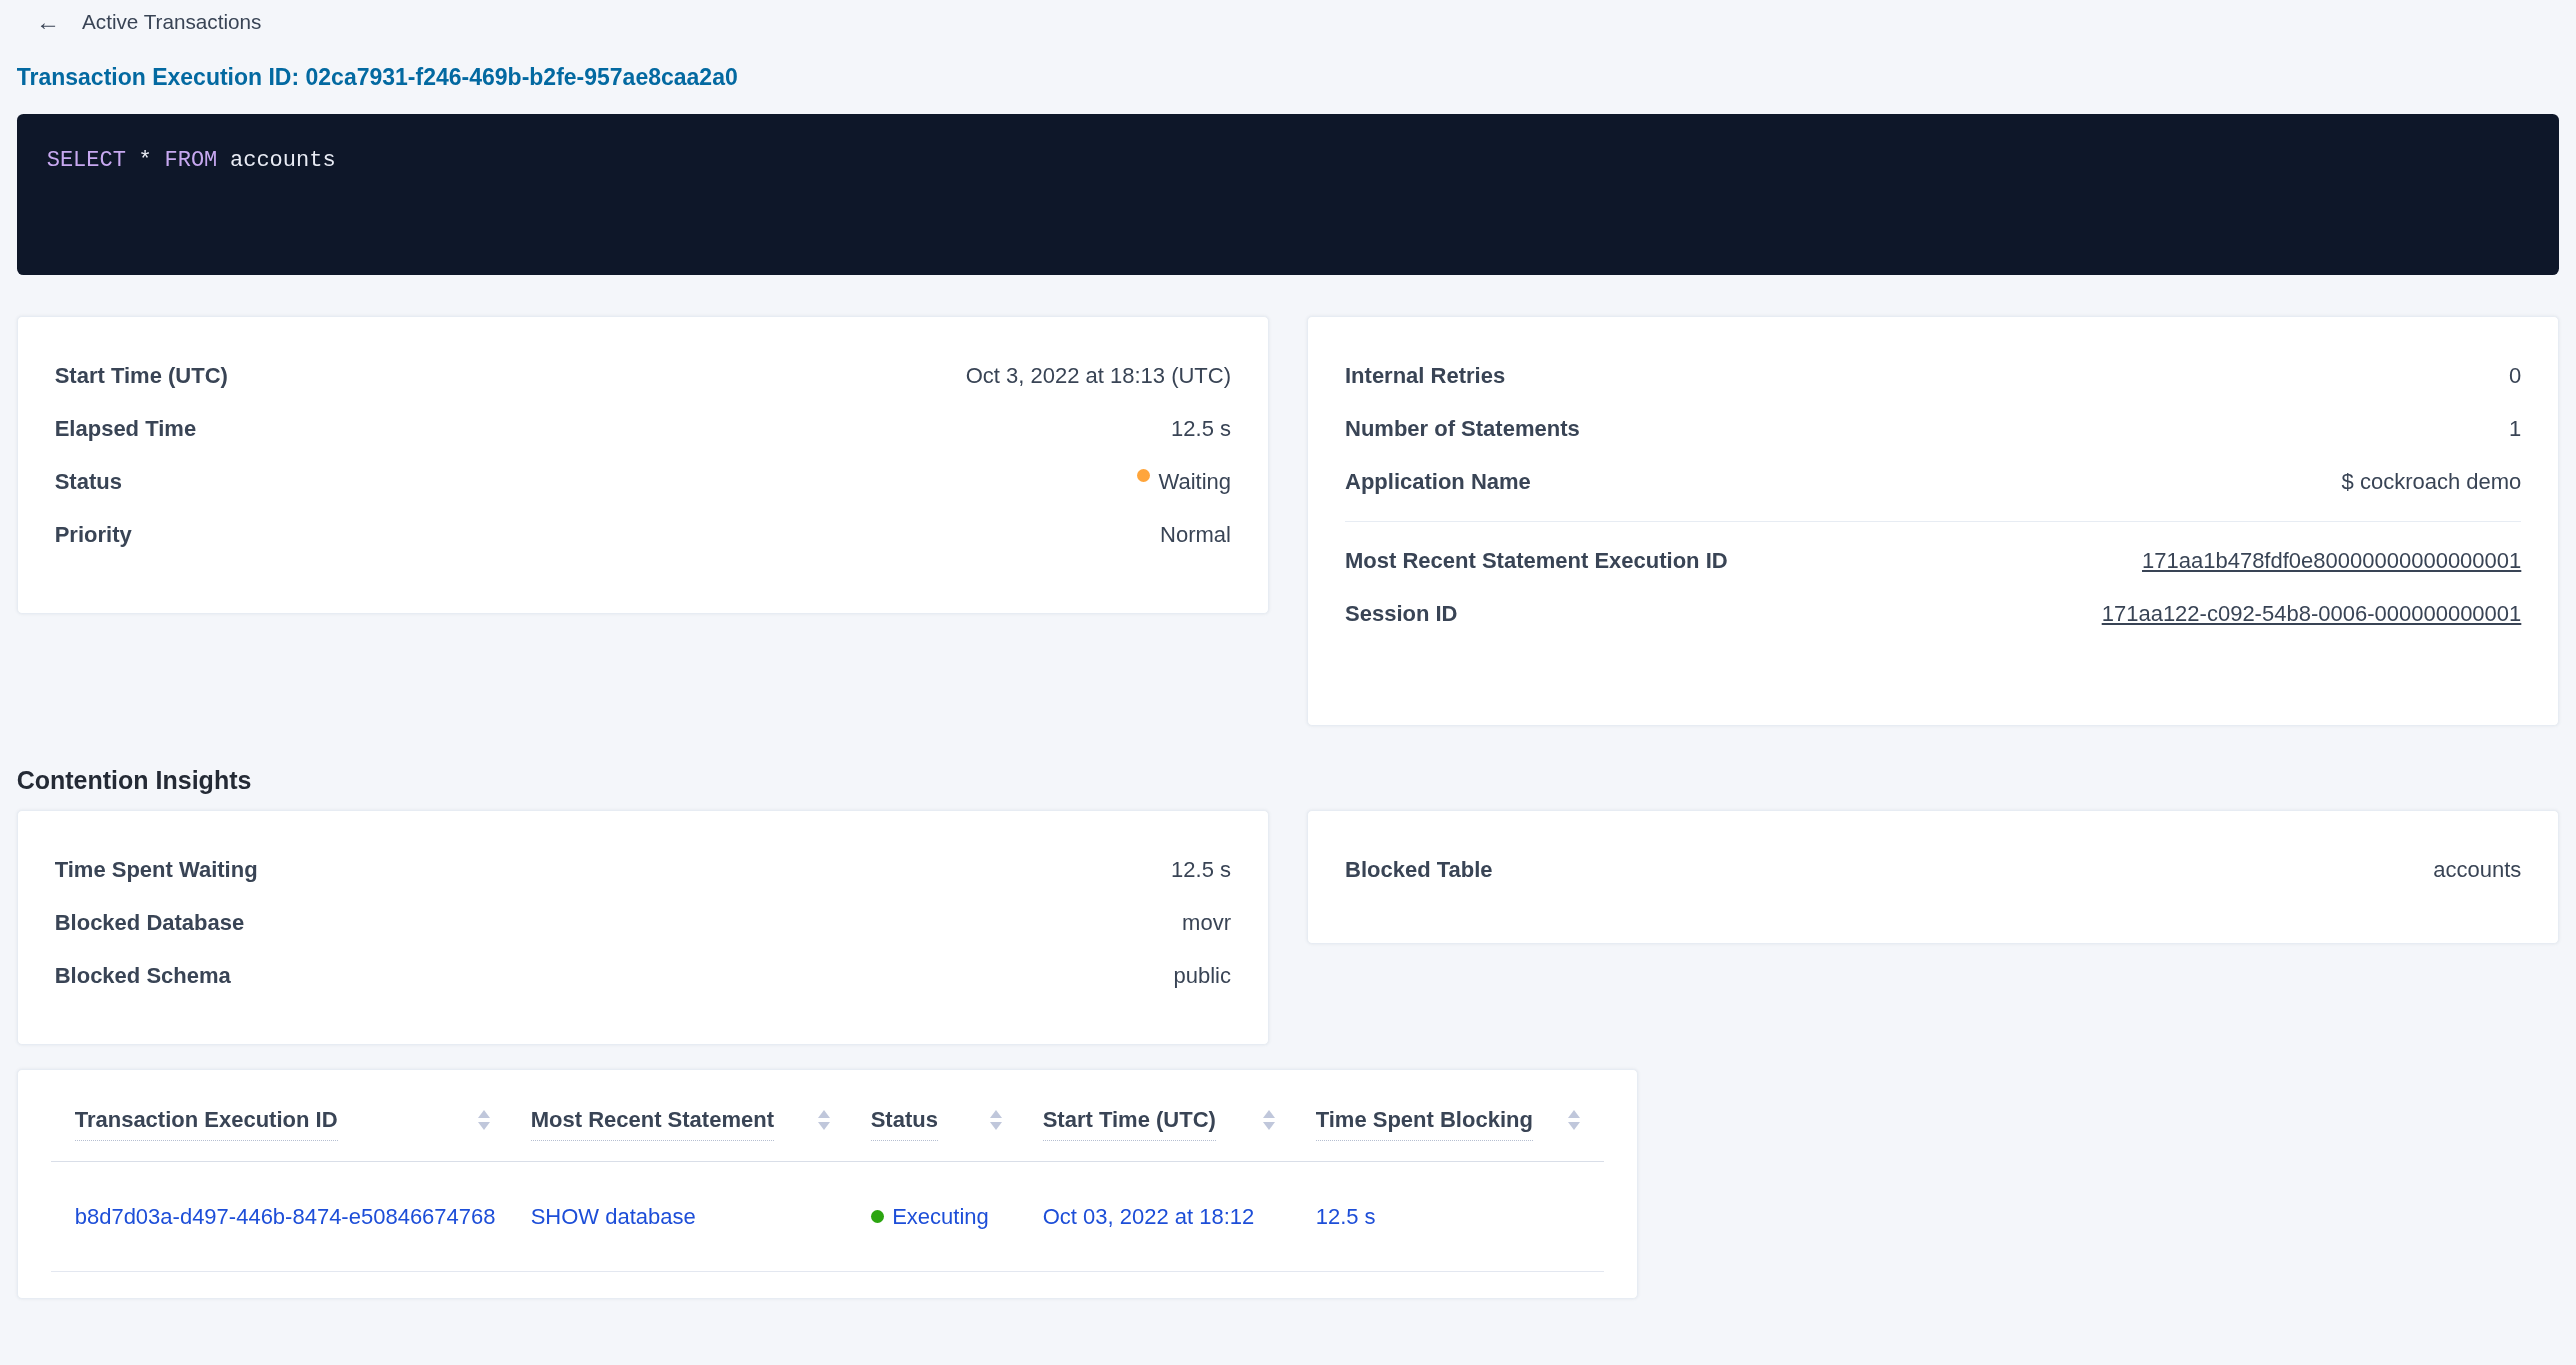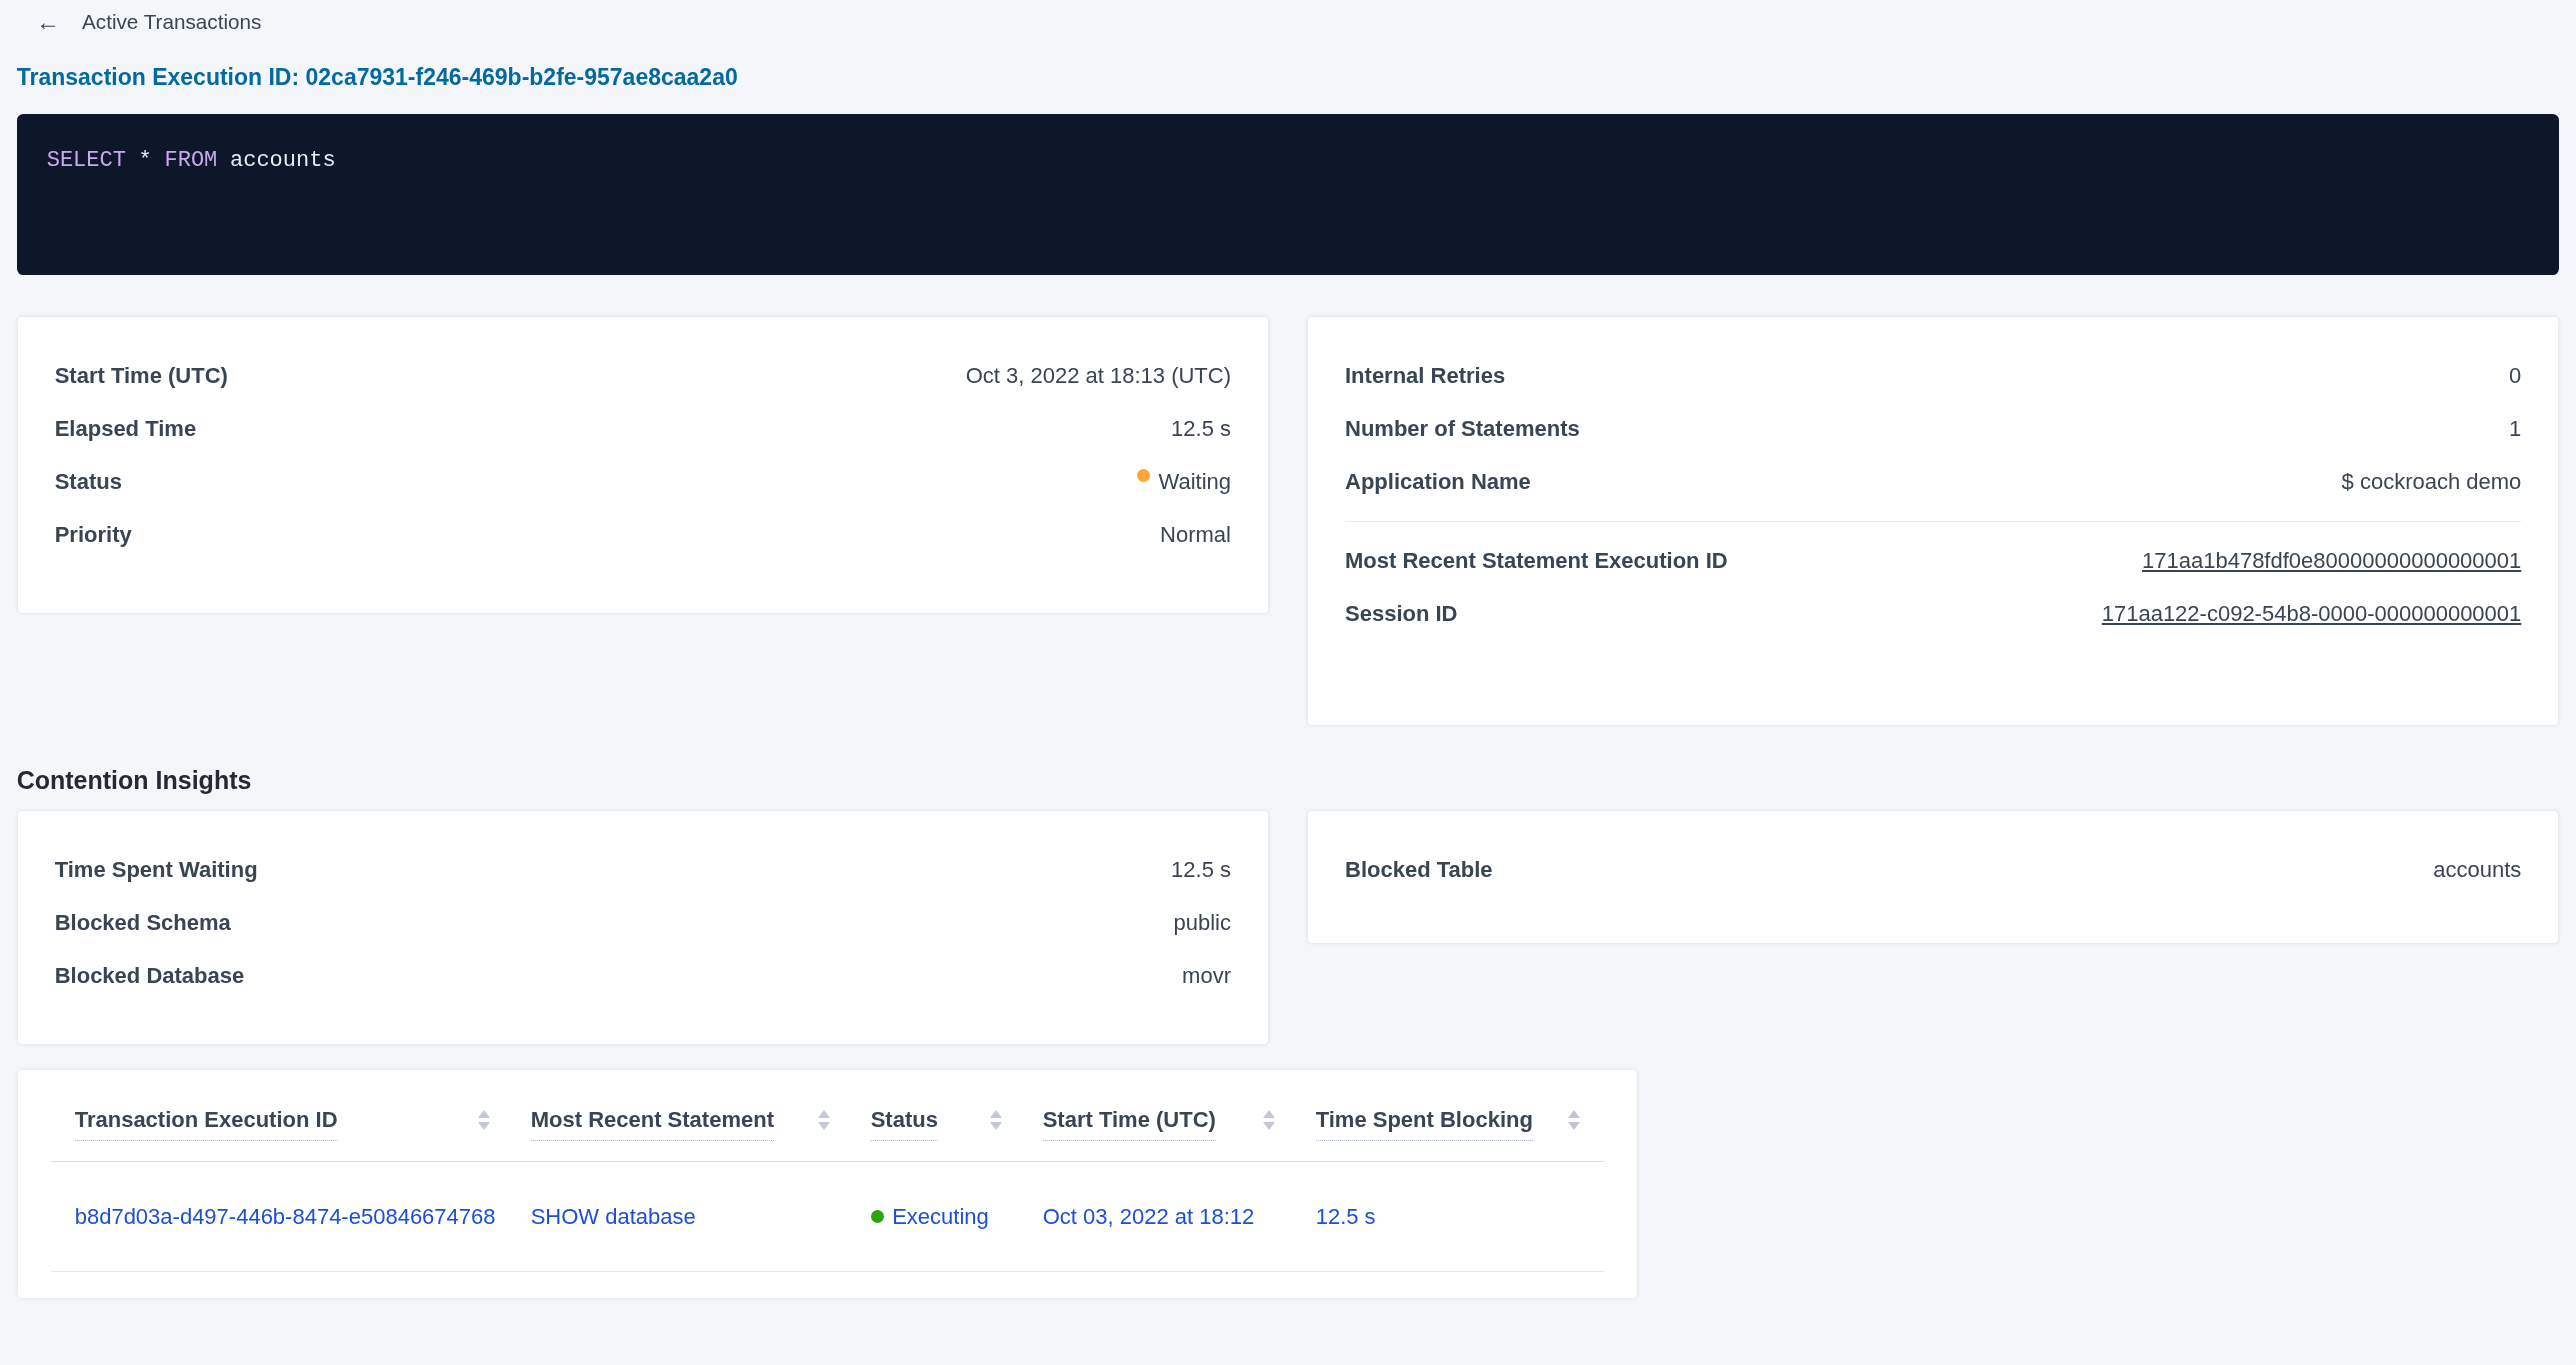--- a/index.html
+++ b/index.html
@@ -156,40 +156,40 @@
         <span class="lbl">Application Name</span>
         <span class="val">$ cockroach demo</span>
       </div>
       <hr class="card-divider">
       <div class="card-row">
         <span class="lbl">Most Recent Statement Execution ID</span>
         <a class="val id-link">171aa1b478fdf0e80000000000000001</a>
       </div>
       <div class="card-row">
         <span class="lbl">Session ID</span>
-        <a class="val id-link">171aa122-c092-54b8-0000-000000000001</a>
+        <a class="val id-link">171aa122-c092-54b8-0006-000000000001</a>
       </div>
     </section>
   </div>
 
   <h2 class="section-heading contention-heading">Contention Insights</h2>
 
   <div class="cards-row" style="margin-top:14.3px;">
     <section class="card h-cleft">
       <div class="card-row">
         <span class="lbl">Time Spent Waiting</span>
         <span class="val">12.5 s</span>
       </div>
       <div class="card-row">
+        <span class="lbl">Blocked Database</span>
+        <span class="val">movr</span>
+      </div>
+      <div class="card-row">
         <span class="lbl">Blocked Schema</span>
         <span class="val">public</span>
-      </div>
-      <div class="card-row">
-        <span class="lbl">Blocked Database</span>
-        <span class="val">movr</span>
       </div>
     </section>
 
     <section class="card h-cright">
       <div class="card-row">
         <span class="lbl">Blocked Table</span>
         <span class="val">accounts</span>
       </div>
     </section>
   </div>

